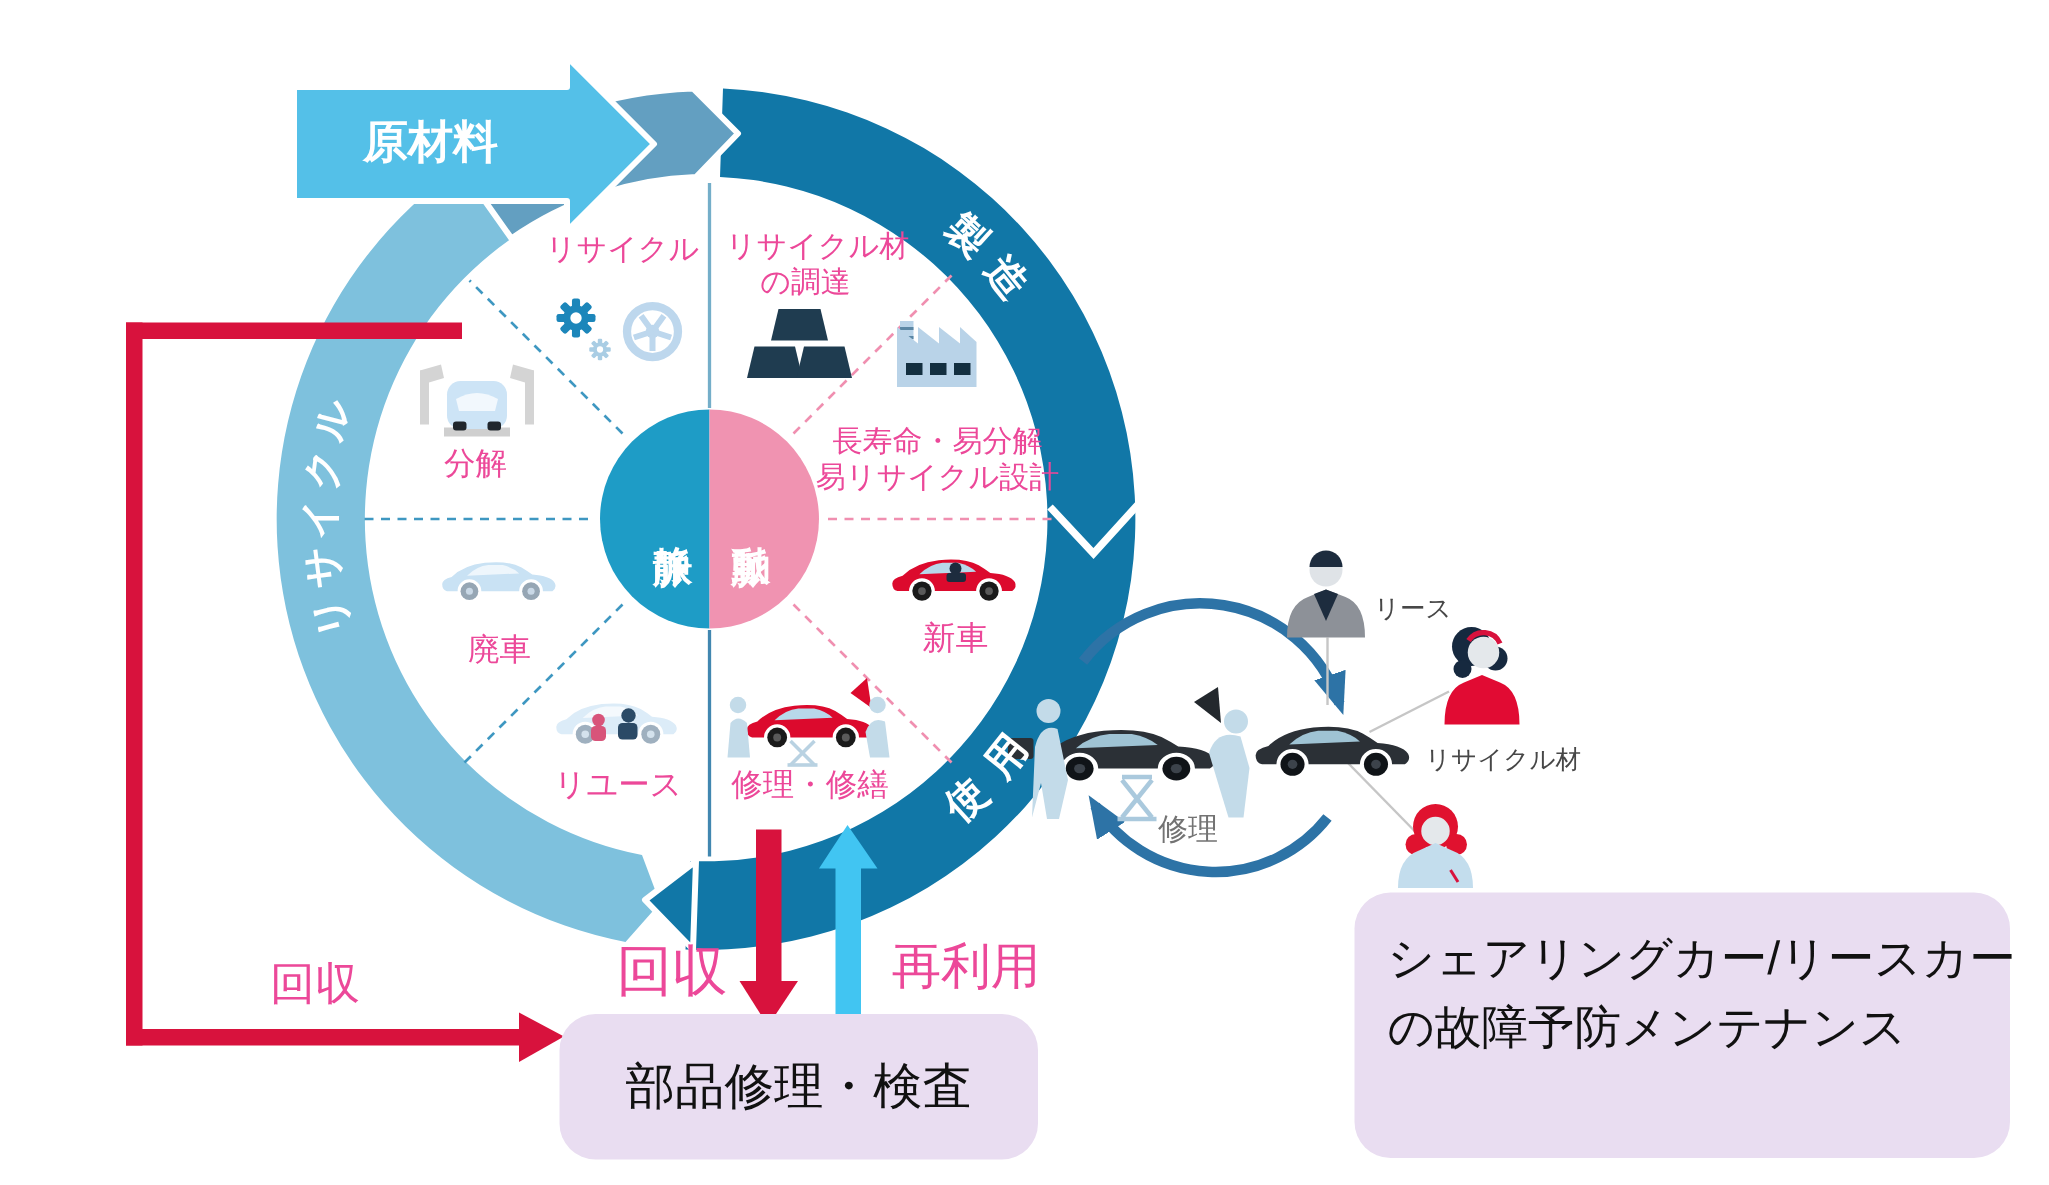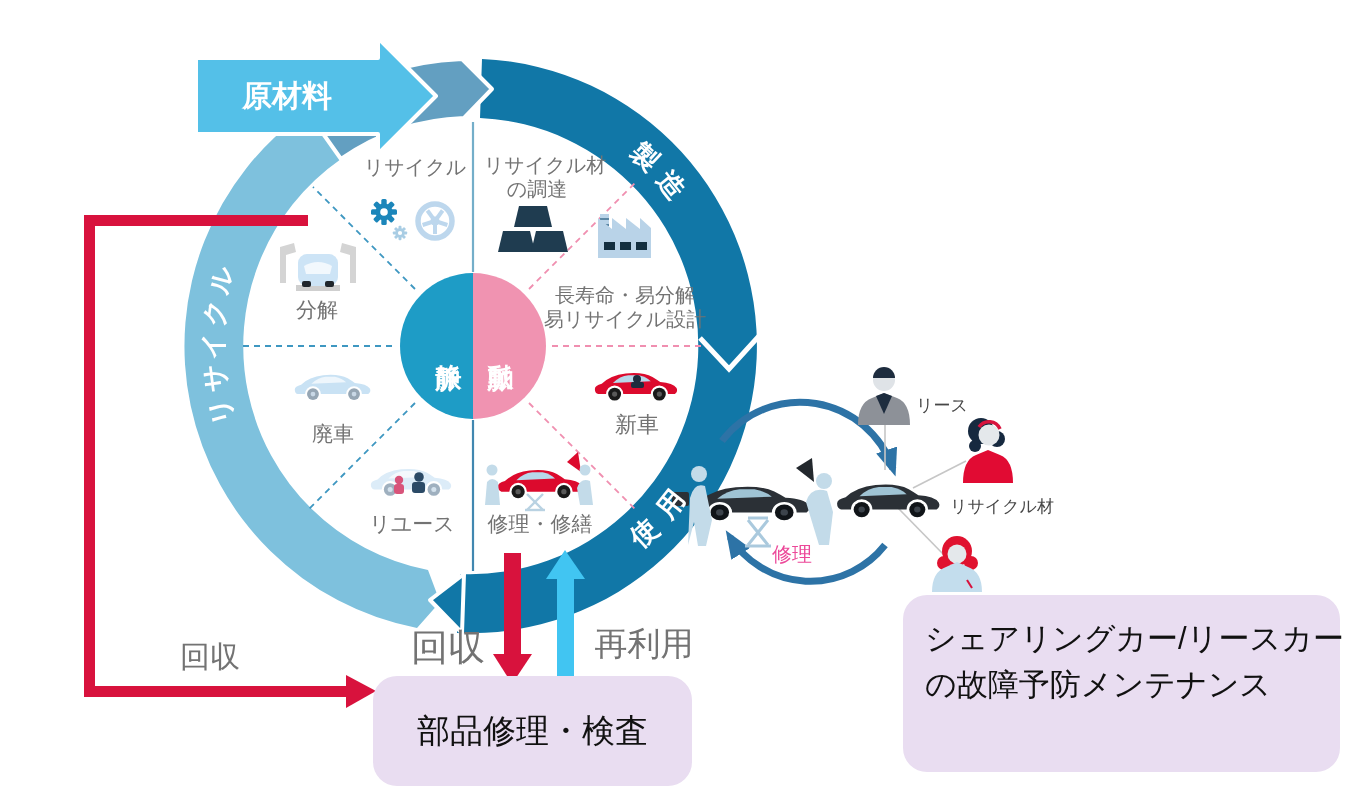--- a/index.html
+++ b/index.html
@@ -1,27 +1,27 @@
 <!DOCTYPE html>
 <html><head>
 <meta charset="utf-8">
 <style>
   html,body{margin:0;padding:0;background:#fff;}
   #stage{position:relative;width:1366px;height:790px;overflow:hidden;background:#fff;
          font-family:"Liberation Sans","DejaVu Sans",sans-serif;}
   #diagram{position:absolute;left:0;top:0;}
-  .lbl{position:absolute;transform:translate(-50%,-50%);color:#737373;white-space:nowrap;line-height:1.15;}
+  .lbl{position:absolute;transform:translate(-50%,-50%);color:#ec4899;white-space:nowrap;line-height:1.15;}
   .white{color:#fff;font-weight:bold;}
   .gray{color:#474747;}
   .la{transform:translate(0,-50%);}
   .vtext{writing-mode:vertical-rl;text-orientation:upright;letter-spacing:2px;}
   .ring-label{position:absolute;left:0;top:0;width:0;height:0;}
   .ring-label span{position:absolute;color:#fff;font-weight:bold;font-size:27px;white-space:nowrap;}
   .pbox{position:absolute;background:#e9ddf1;border-radius:24px;}
-  #parts-box{left:373px;top:676px;width:319px;height:110px;display:flex;align-items:center;justify-content:center;}
+  #parts-box{left:373px;top:676px;width:319px;height:97px;display:flex;align-items:center;justify-content:center;}
   #parts-box .t{font-size:33px;color:#111;}
   #note-box{left:903px;top:595px;width:437px;height:177px;padding:0;box-sizing:border-box;}
   #note-box .t{position:absolute;left:22px;font-size:31px;color:#111;white-space:nowrap;}
 </style>
 </head>
 <body>
 
 <div id="stage">
 
 <svg id="diagram" width="1366" height="790" viewBox="0 0 1366 790">
@@ -271,15 +271,15 @@
 <div class="lbl" style="left:637px;top:425px;font-size:22px;">新車</div>
 <div class="lbl" style="left:412px;top:524px;font-size:21px;">リユース</div>
 <div class="lbl" style="left:540px;top:524px;font-size:21px;">修理・修繕</div>
 
 <div class="lbl" style="left:210px;top:657px;font-size:30px;">回収</div>
 <div class="lbl" style="left:448px;top:648px;font-size:37px;">回収</div>
 <div class="lbl" style="left:632px;top:644px;font-size:33px;margin-left:12px;">再利用</div>
 
 <div class="lbl gray la" style="left:916px;top:406px;font-size:17px;">リース</div>
 <div class="lbl gray la" style="left:950px;top:507px;font-size:17px;">リサイクル材</div>
-<div class="lbl" style="left:792px;top:554px;font-size:20px;color:#ec4899;">修理</div>
+<div class="lbl" style="left:792px;top:554px;font-size:20px;color:#737373;">修理</div>
 
 </div>
 
 </body></html>

